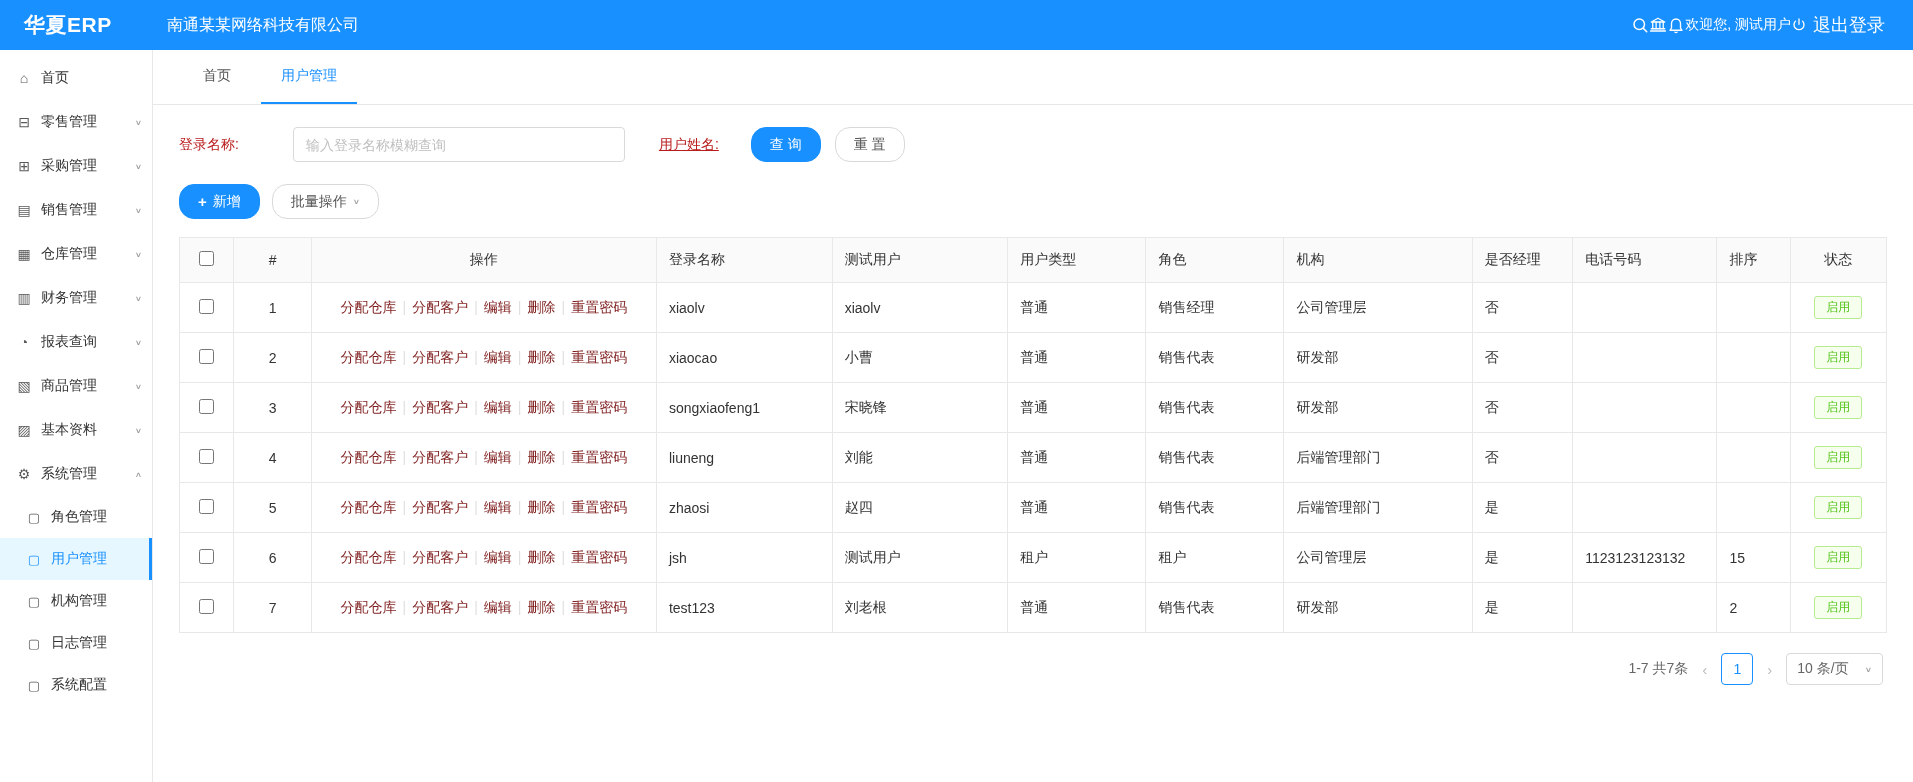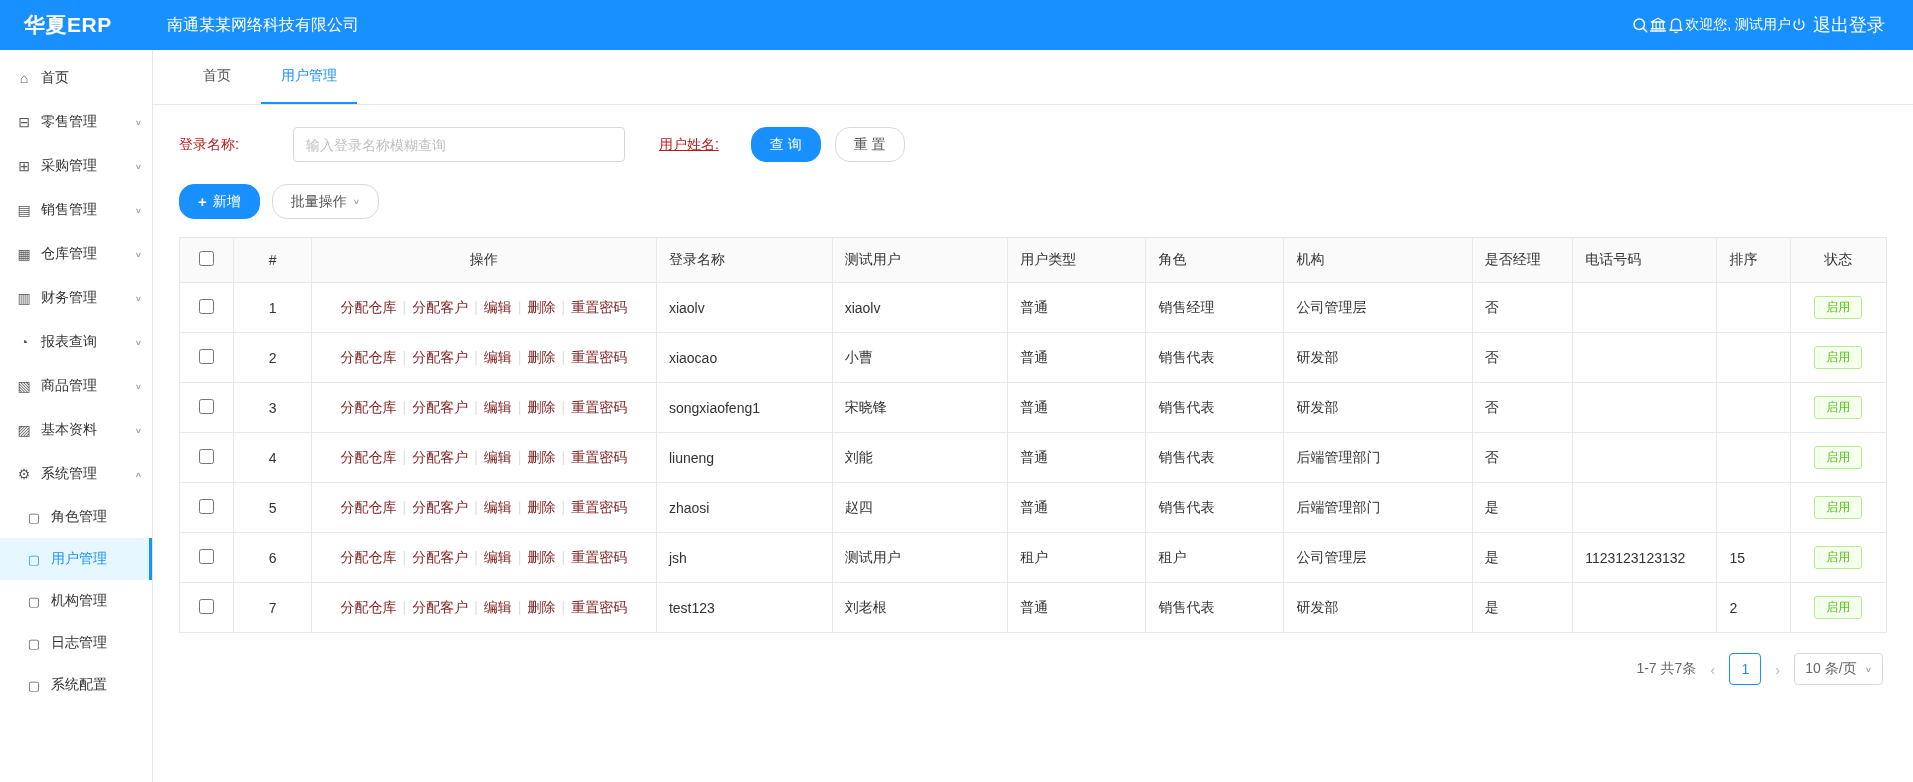--- a/index.html
+++ b/index.html
@@ -63,21 +63,21 @@
   .actions { color: #1890ff; }
   .action-link { color: #7f1d1d; cursor: pointer; text-decoration: none; text-align: center; }
   .sep { color: #e0e0e0; margin: 0 6px; }
   .status-tag { display: inline-block; padding: 2px 11px; font-size: 12px; color: #52c41a; background: #f6ffed; border: 1px solid #b7eb8f; border-radius: 3px; cursor: pointer; }
   input[type=checkbox] { width: 15px; height: 15px; cursor: pointer; accent-color: #1890ff; }
 
   
   .pagination { display: flex; justify-content: flex-end; align-items: center; gap: 12px; margin-top: 20px; color: #666; padding-right: 4px; }
   .arrow { color: #bbb; font-size: 15px; cursor: pointer; padding: 0 2px; }
   .page-current { min-width: 32px; height: 32px; border: 1px solid #1890ff; color: #1890ff; border-radius: 4px; display: inline-flex; align-items: center; justify-content: center; cursor: pointer; }
-  .page-size { height: 32px; border: 1px solid #d9d9d9; border-radius: 4px; display: inline-flex; align-items: center; gap: 8px; padding: 0 10px; color: #666; cursor: pointer; background: #fff; }
+  .page-size { height: 32px; border: 1px solid #d9d9d9; border-radius: 4px; display: inline-flex; align-items: center; gap: 16px; padding: 0 10px; color: #666; cursor: pointer; background: #fff; }
 </style>
 </head>
 <body>
 
 <header class="app-header">
   <div class="logo">华夏ERP</div>
   <div class="company">南通某某网络科技有限公司</div>
   <div class="header-right">
     <span class="hicon">
       <svg width="18" height="18" viewBox="0 0 24 24" fill="none" stroke="#fff" stroke-width="2" stroke-linecap="round">

